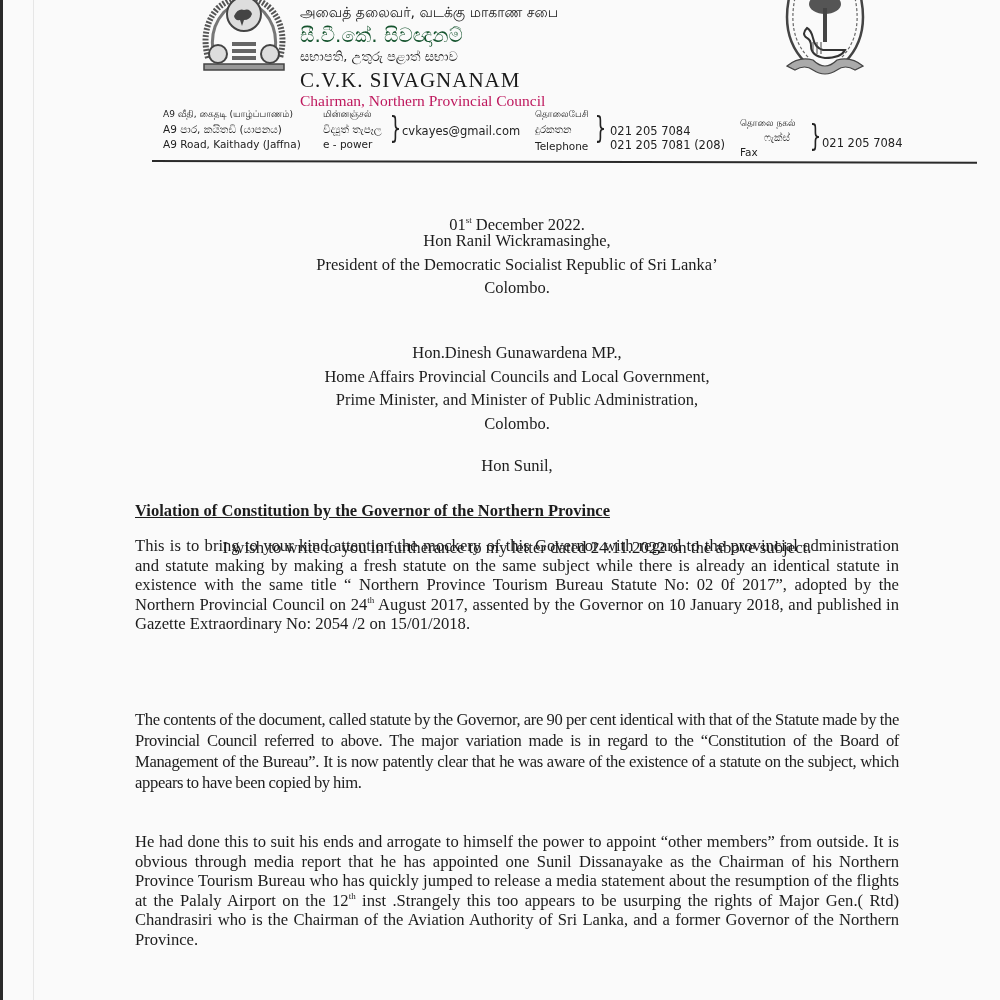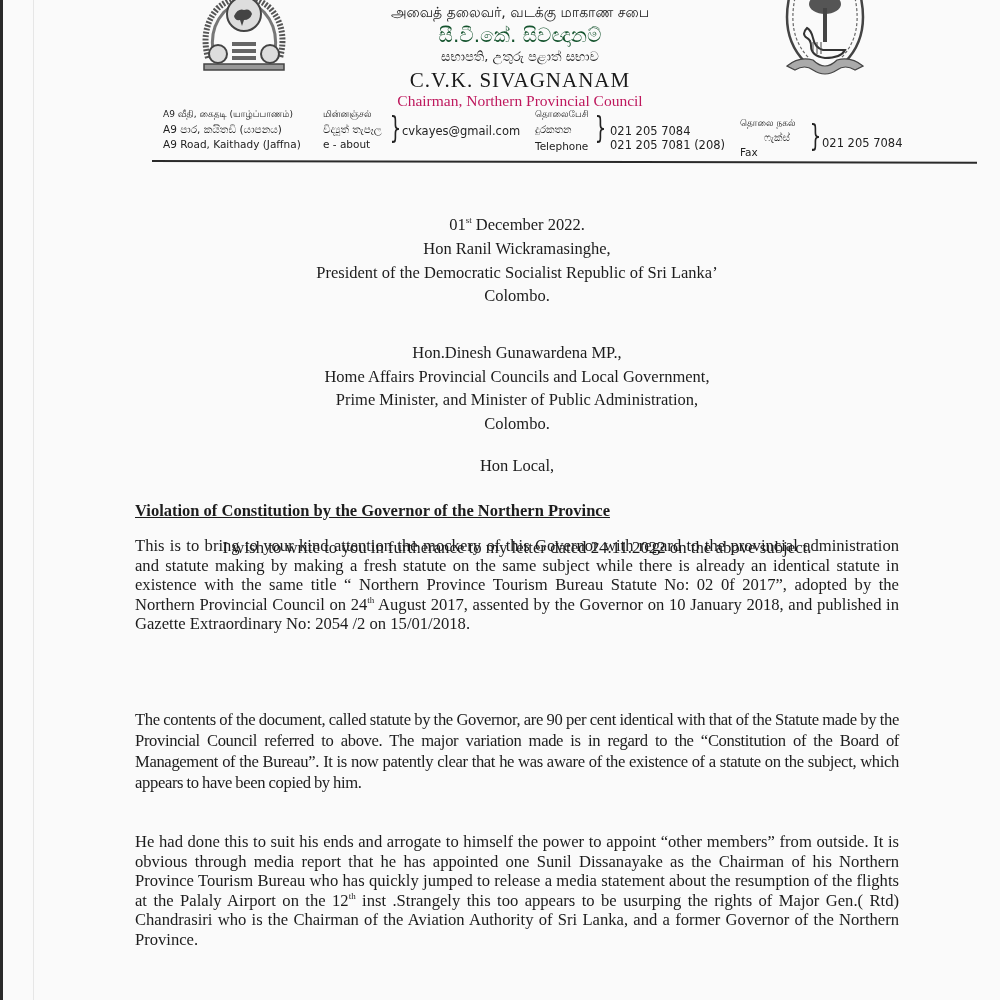--- a/index.html
+++ b/index.html
@@ -9,21 +9,21 @@
       font-family:"Liberation Serif", serif; color:#1c1c1c;
     }
     .edge-dark { position:absolute; left:0; top:0; width:3px; height:1000px; background:#2a2a2a; }
     .edge-faint { position:absolute; left:33px; top:0; width:1px; height:1000px; background:#e6e6e6; }
 
     
     .emblem-left { position:absolute; left:198px; top:-2px; width:92px; height:74px; }
     .emblem-right { position:absolute; left:775px; top:-2px; width:100px; height:80px; }
 
     
-    .hdr { position:absolute; left:300px; width:440px; text-align:center; }
+    .hdr { position:absolute; left:300px; width:440px; text-align:left; }
     .hdr-tamil { top:4px; font-family:"DejaVu Sans", sans-serif; font-size:14px; color:#222; }
     .hdr-sinhala-name { top:23px; font-family:"DejaVu Sans", sans-serif; font-size:20px; font-weight:normal; color:#14532d; }
     .hdr-sinhala-title { top:49px; font-family:"DejaVu Sans", sans-serif; font-size:13px; color:#222; }
     .hdr-name { top:68px; font-family:"Liberation Serif", serif; font-size:21px; letter-spacing:1px; color:#1a1a1a; }
     .hdr-title { top:92px; font-family:"Liberation Serif", serif; font-size:15.5px; color:#be185d; }
 
     
     .contact { position:absolute; font-family:"DejaVu Sans", sans-serif; color:#222; }
     .c-line { position:absolute; white-space:nowrap; }
     .sm { font-size:9px; }
@@ -79,21 +79,21 @@
 
 <div>
   <div class="contact c-line sm" style="left:163px; top:109px;">A9 வீதி, கைதடி (யாழ்ப்பாணம்)</div>
   <div class="contact c-line md" style="left:163px; top:123px;">A9 පාර, කයිතඩි (යාපනය)</div>
   <div class="contact c-line md" style="left:163px; top:138px;">A9 Road, Kaithady (Jaffna)</div>
 </div>
 
 <div>
   <div class="contact c-line sm" style="left:323px; top:109px;">மின்னஞ்சல்</div>
   <div class="contact c-line md" style="left:323px; top:123px;">විද්‍යුත් තැපෑල</div>
-  <div class="contact c-line md" style="left:323px; top:138px;">e - about</div>
+  <div class="contact c-line md" style="left:323px; top:138px;">e - power</div>
   <div class="brace" style="left:386px; top:113px;">}</div>
   <div class="contact c-line" style="left:402px; top:124px; font-size:11.5px;">cvkayes@gmail.com</div>
 </div>
 
 <div>
   <div class="contact c-line sm" style="left:535px; top:109px;">தொலைபேசி</div>
   <div class="contact c-line md" style="left:535px; top:123px;">දුරකතන</div>
   <div class="contact c-line md" style="left:535px; top:140px;">Telephone</div>
   <div class="brace" style="left:591px; top:113px;">}</div>
   <div class="contact c-line" style="left:610px; top:124px; font-size:11.5px;">021 205 7084</div>
@@ -109,35 +109,35 @@
 </div>
 
 <div class="rule"></div>
 
 <div class="letter" style="top:213px;">
   <p class="addr-line">
     <span>01</span><sup>st</sup><span> December 2022.</span>
   </p>
 </div>
 
-<div class="letter" style="top:237px;">
+<div class="letter" style="top:229px;">
   <p class="addr-line">Hon  Ranil Wickramasinghe,</p>
   <p class="addr-line">President of the Democratic Socialist  Republic of Sri Lanka’</p>
   <p class="addr-line">Colombo.</p>
 </div>
 
 <div class="letter" style="top:341px;">
   <p class="addr-line">Hon.Dinesh Gunawardena MP.,</p>
   <p class="addr-line">Home Affairs Provincial Councils and Local Government,</p>
   <p class="addr-line">Prime Minister, and Minister of Public Administration,</p>
   <p class="addr-line">Colombo.</p>
 </div>
 
 <div class="letter" style="top:454px;">
-  <p class="addr-line">Hon Local,</p>
+  <p class="addr-line">Hon Sunil,</p>
 </div>
 
 <div class="letter" style="top:501px;">
   <p class="subject">Violation of Constitution by the Governor of the Northern Province</p>
 </div>
 
 <div class="letter" style="top:536px;">
   <p class="addr-line" style="font-size:16.8px;">I wish to write to you in furtherance to my letter dated 24.11.2022 on the above subject.</p>
 </div>
 

